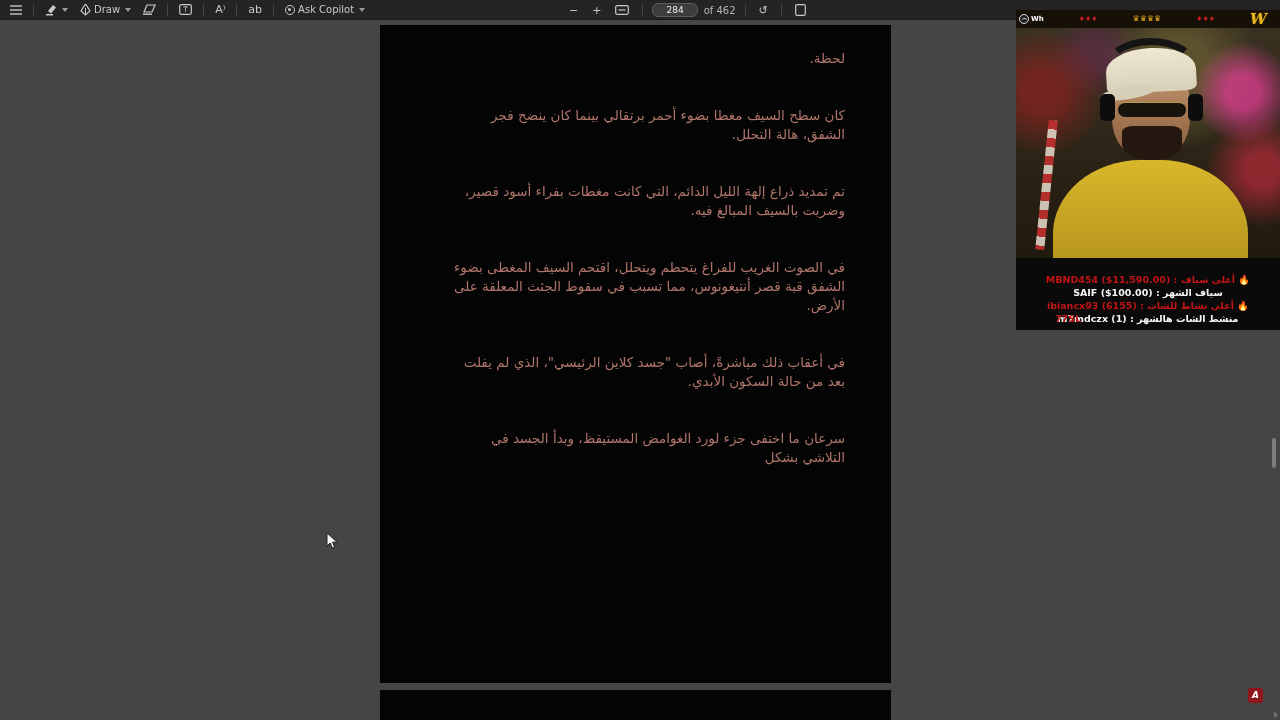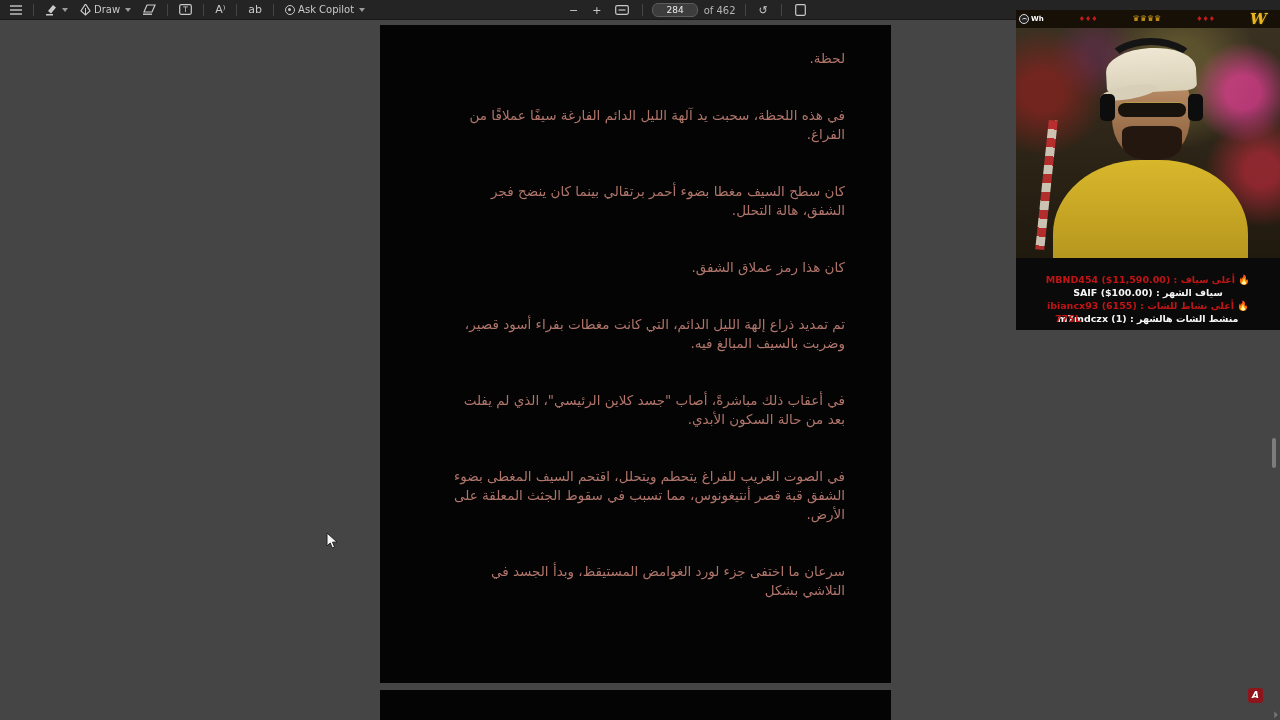--- a/index.html
+++ b/index.html
@@ -185,26 +185,24 @@
           <rect x="0.7" y="0.7" width="9.6" height="10.6" rx="1.2" fill="none" stroke="#c9c9c9" stroke-width="1.2"></rect>
         </svg>
       </div>
     </div>
   </div>
 
   <div id="page1">
     <div class="doc-text" style="color: rgb(176, 117, 107);">
 
     <p>لحظة.</p>
-        <p>في هذه اللحظة، سحبت يد آلهة الليل الدائم الفارغة سيفًا عملاقًا من الفراغ.</p>
         <p>كان سطح السيف مغطا بضوء أحمر برتقالي بينما كان ينضح فجر الشفق، هالة التحلل.</p>
-        <p>كان هذا رمز عملاق الشفق.</p>
         <p>تم تمديد ذراع إلهة الليل الدائم، التي كانت مغطات بفراء أسود قصير، وضربت بالسيف المبالغ فيه.</p>
+        <p>في الصوت الغريب للفراغ يتحطم ويتحلل، اقتحم السيف المغطى بضوء الشفق قبة قصر أنتيغونوس، مما تسبب في سقوط الجثث المعلقة على الأرض.</p>
         <p>في أعقاب ذلك مباشرةً، أصاب "جسد كلاين الرئيسي"، الذي لم يفلت بعد من حالة السكون الأبدي.</p>
-        <p>في الصوت الغريب للفراغ يتحطم ويتحلل، اقتحم السيف المغطى بضوء الشفق قبة قصر أنتيغونوس، مما تسبب في سقوط الجثث المعلقة على الأرض.</p>
         <p>سرعان ما اختفى جزء لورد الغوامض المستيقظ، وبدأ الجسد في التلاشي بشكل</p>
       </div>
   </div>
 
   <div id="page2"></div>
 
   <div id="overlay">
     <div id="overlay-strip">
       <span class="wh-badge">
         <span class="wh-circle"></span>

